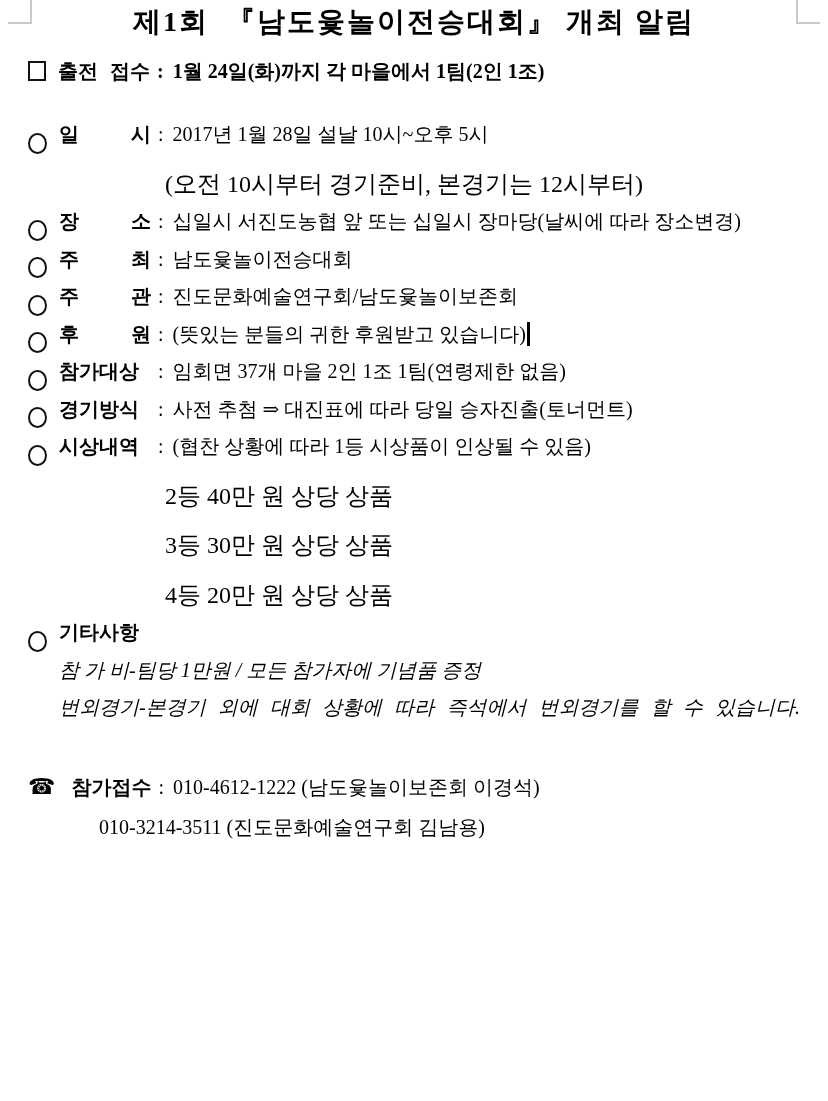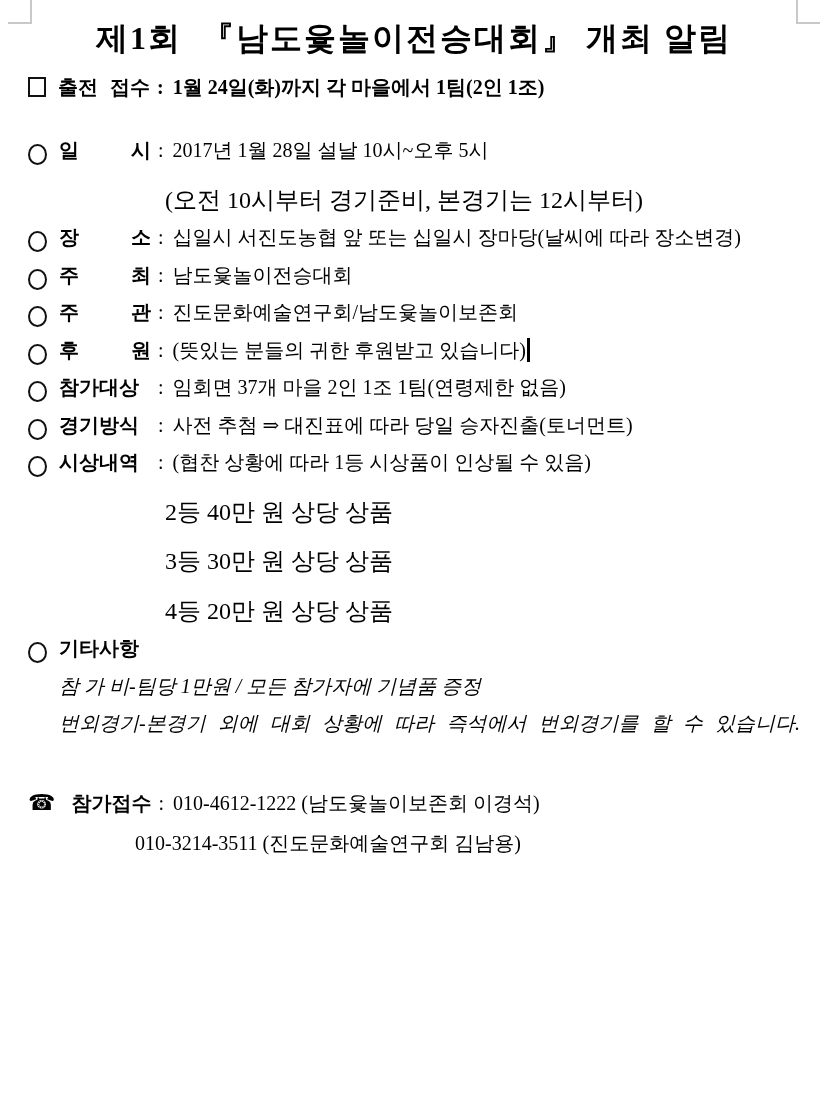--- a/index.html
+++ b/index.html
@@ -29,23 +29,22 @@
   }
   .corner-mark.tr {
     right: 8px;
     border-left: 2px solid #c9c9c9;
     border-bottom: 2px solid #c9c9c9;
   }
   .content {
     padding: 0 28px;
   }
   .doc-title {
-    padding-top: 16px;
     text-align: center;
-    font-size: 32px;
+    font-size: 28px;
     font-weight: bold;
     letter-spacing: 2px;
     line-height: 44px;
     white-space: pre;
   }
   .intro {
     margin-top: 60px;
     font-size: 20px;
     line-height: 45px;
   }
@@ -61,21 +60,21 @@
     line-height: 38px;
     font-weight: bold;
     justify-content: flex-end;
   }
   .detail-list {
     margin-top: 26px;
     font-size: 20px;
   }
   .row {
     display: flex;
-    align-items: center;
+    align-items: flex-end;
     line-height: 37.5px;
   }
   .bullet {
     flex: 0 0 auto;
     display: inline-block;
     box-sizing: border-box;
     margin: 8px 12px 0 0;
   }
   .bullet.circle {
     width: 19px;
@@ -135,21 +134,21 @@
   .phone-icon {
     font-family: "DejaVu Sans", sans-serif;
     font-size: 22px;
     margin-right: 16px;
   }
   .footer-label {
     font-weight: bold;
     text-align: center;
   }
   .footer-row2 {
-    margin-left: 107px;
+    margin-left: 71px;
   }
 </style>
 </head>
 <body>
 
 <div class="page">
   <div class="corner-mark tl"></div>
   <div class="corner-mark tr"></div>
 
   <div class="content">

